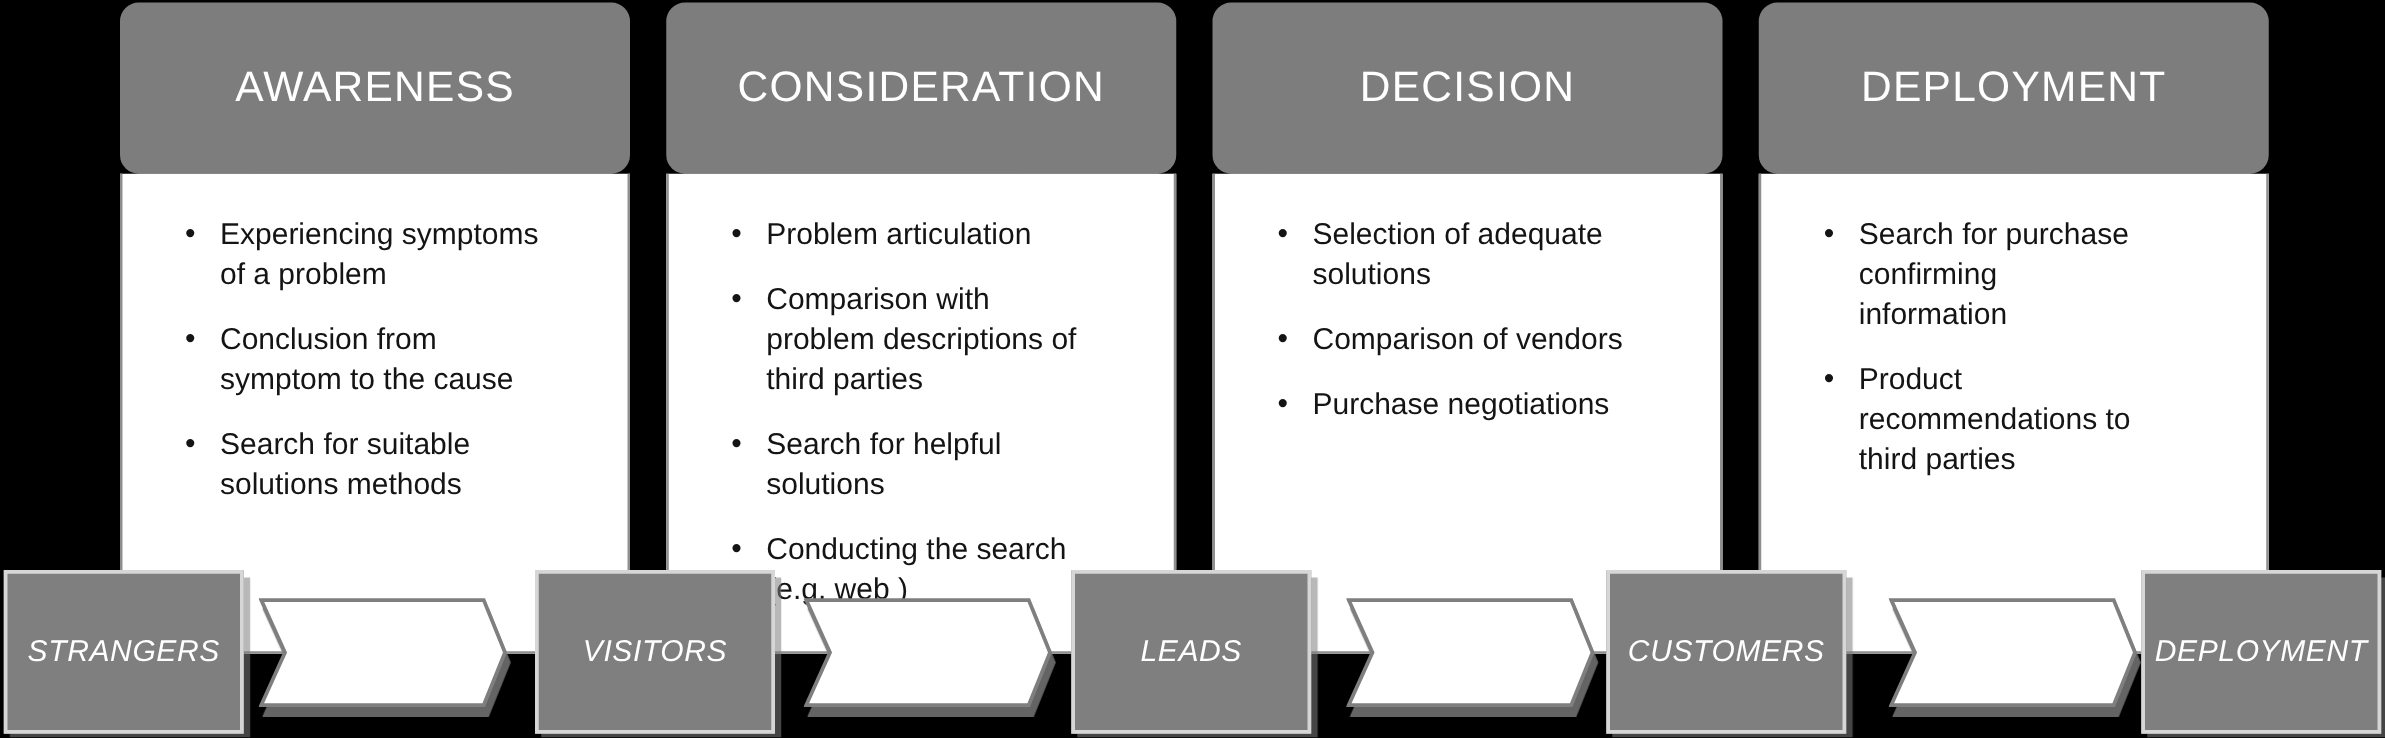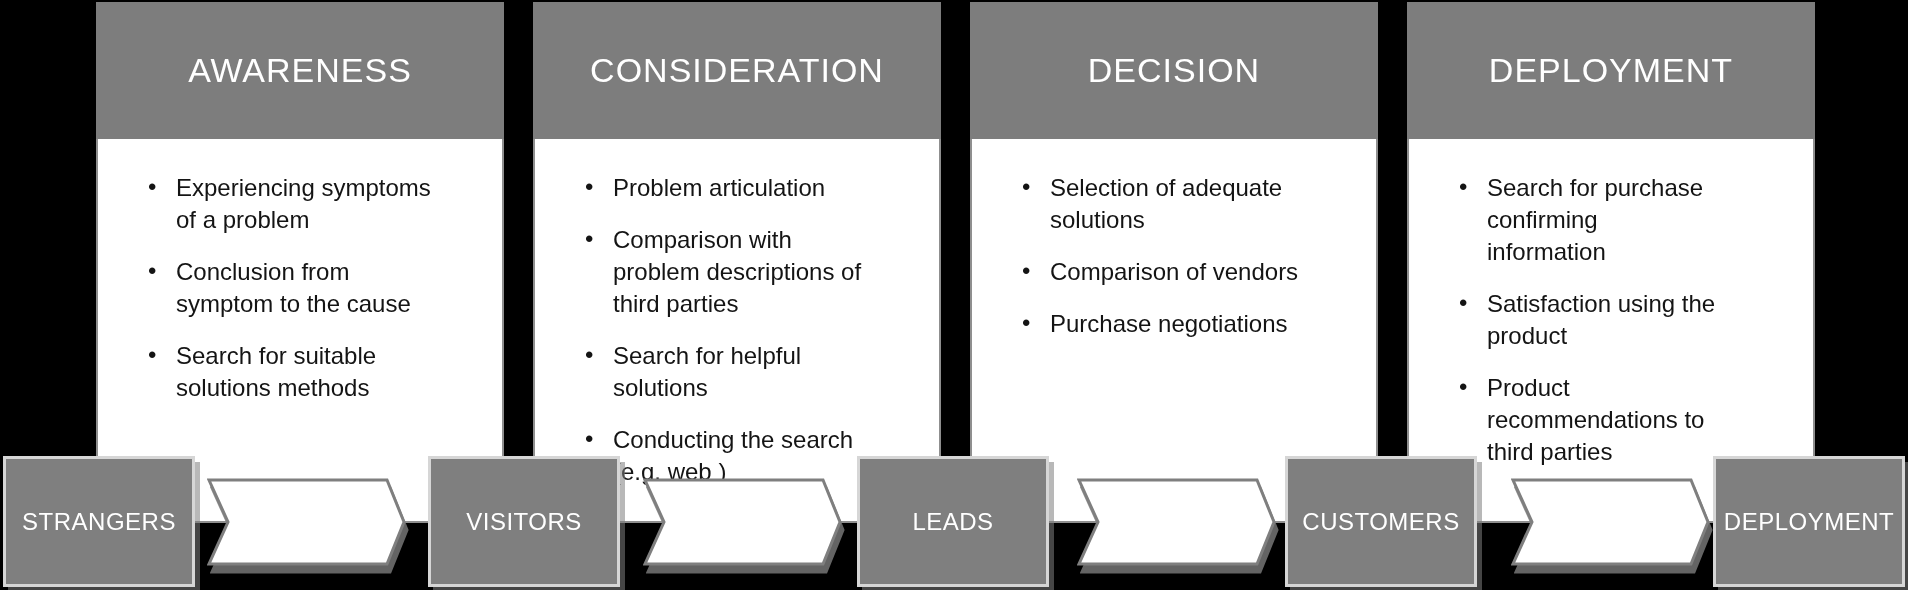--- a/index.html
+++ b/index.html
@@ -25,20 +25,21 @@
     width: 408px;
     height: 521px;
     z-index: 1;
   }
   .card-header {
     height: 137px;
     background: var(--header_bg, #7d7d7d);
     display: flex;
     align-items: center;
     justify-content: center;
+    border-radius: 15px;
   }
   .card-title {
     margin: 0;
     color: var(--header_text, #fff);
     font-size: 34px;
     font-weight: 400;
     letter-spacing: 1px;
     white-space: nowrap;
   }
   .card-body {
@@ -82,20 +83,21 @@
     align-items: center;
     justify-content: center;
     z-index: 2;
     filter: drop-shadow(5px 6px 0 rgba(125,125,125,0.55));
   }
   .funnel-label {
     color: var(--label_text, #fff);
     font-size: 24px;
     letter-spacing: 0.5px;
     white-space: nowrap;
+    font-style: italic;
   }
   .chevron {
     position: absolute;
     top: 478px;
     width: 200px;
     height: 88px;
     z-index: 2;
     filter: drop-shadow(3px 8px 0 rgba(125,125,125,0.8));
   }
   .chevron polygon {
@@ -159,22 +161,20 @@
 
   <section class="card" style="left:1407px">
     <header class="card-header">
       <h2 class="card-title">DEPLOYMENT</h2>
     </header>
     <div class="card-body">
       <ul class="bullets">
         <li class="bullet">Search for purchase
 confirming
 information</li>
-        <li class="bullet">Satisfaction using the
-product</li>
         <li class="bullet">Product
 recommendations to
 third parties</li>
       </ul>
     </div>
   </section>
 
   <div class="funnel-box" style="left:3px">
     <span class="funnel-label">STRANGERS</span>
   </div>

